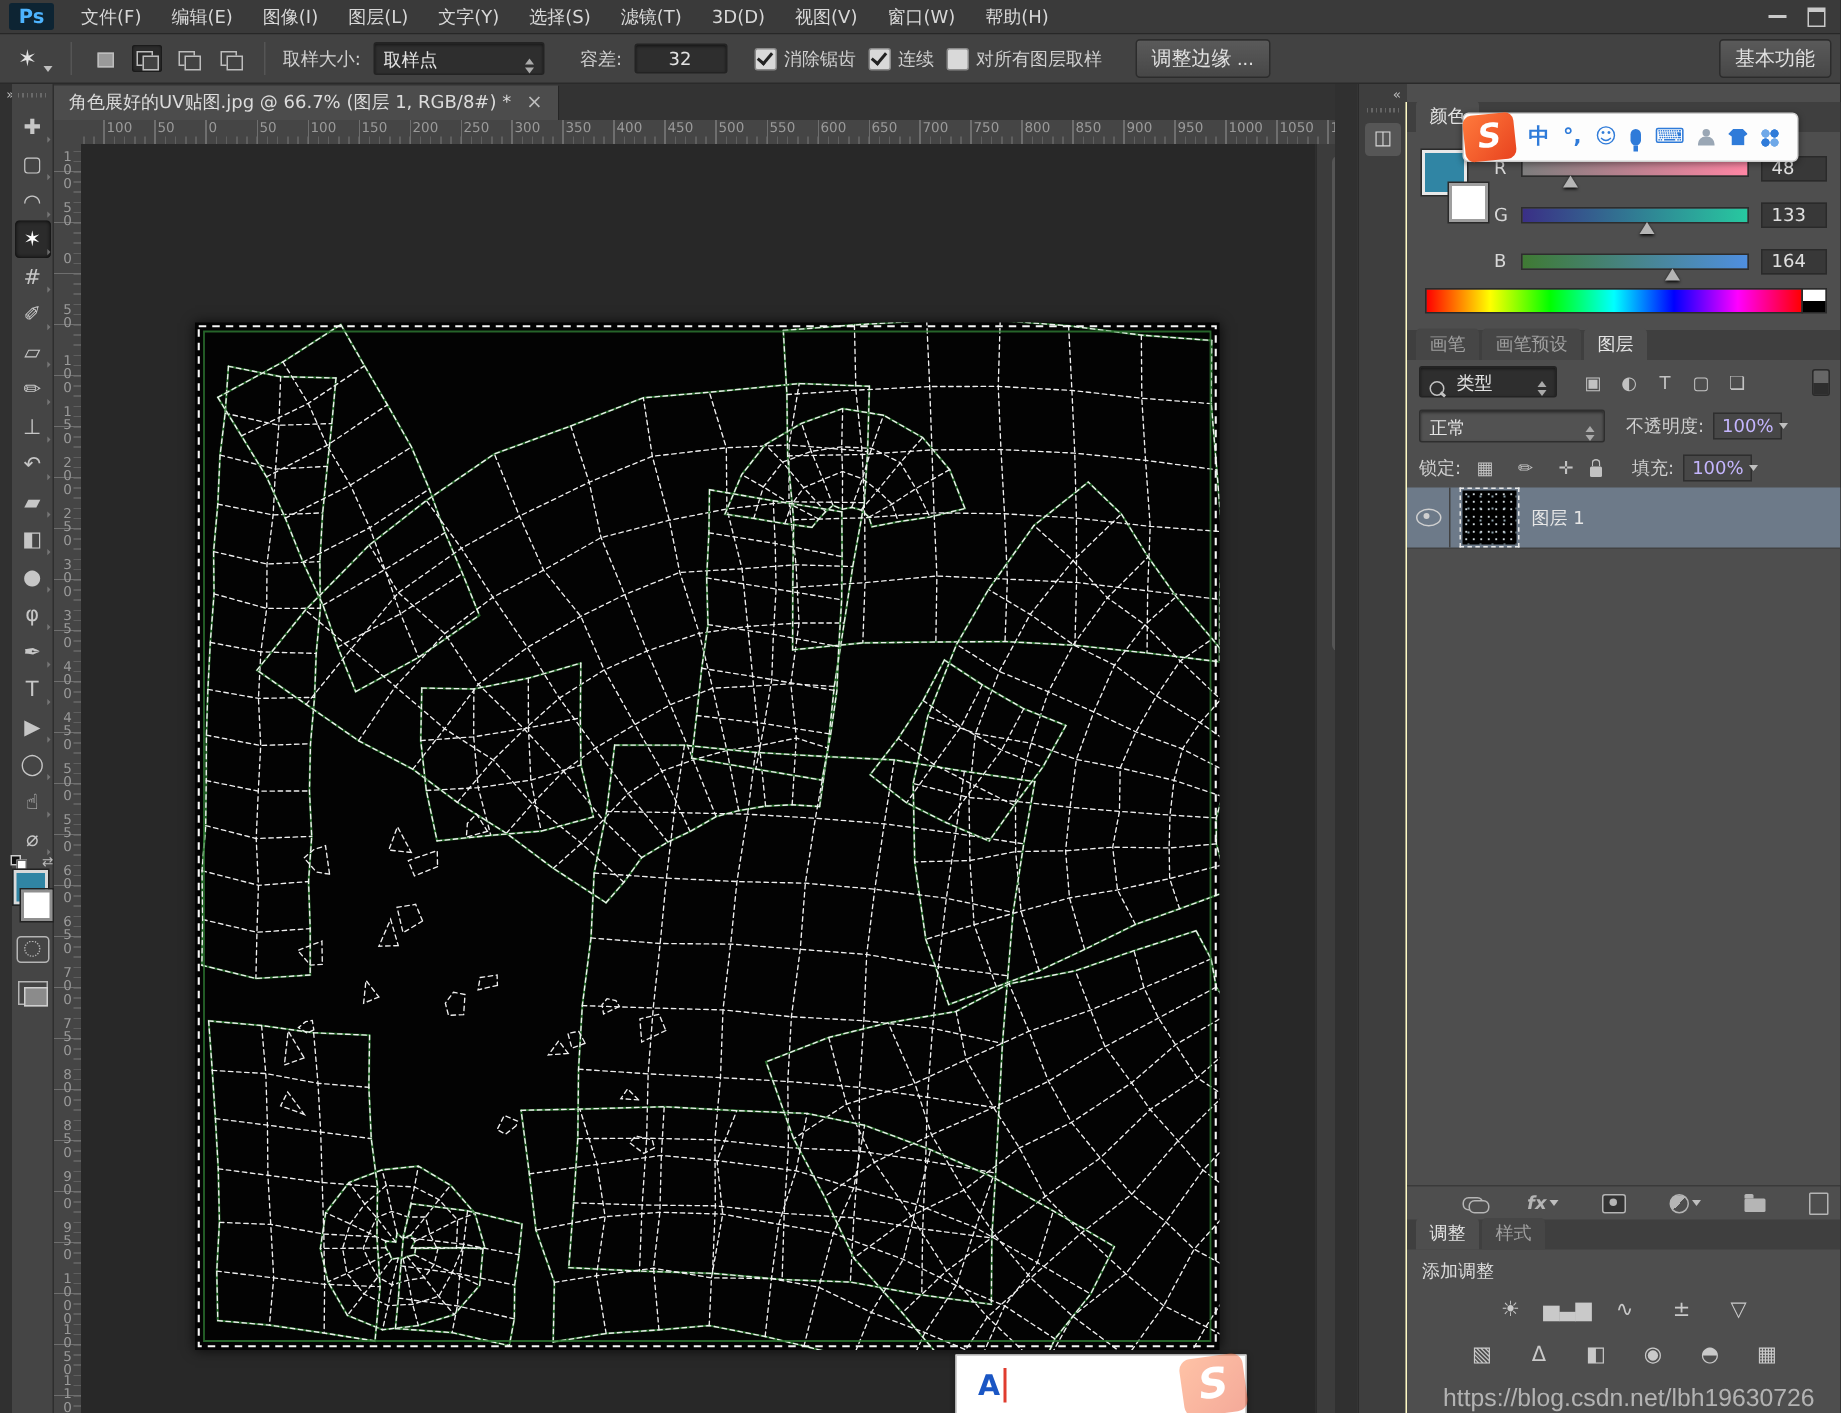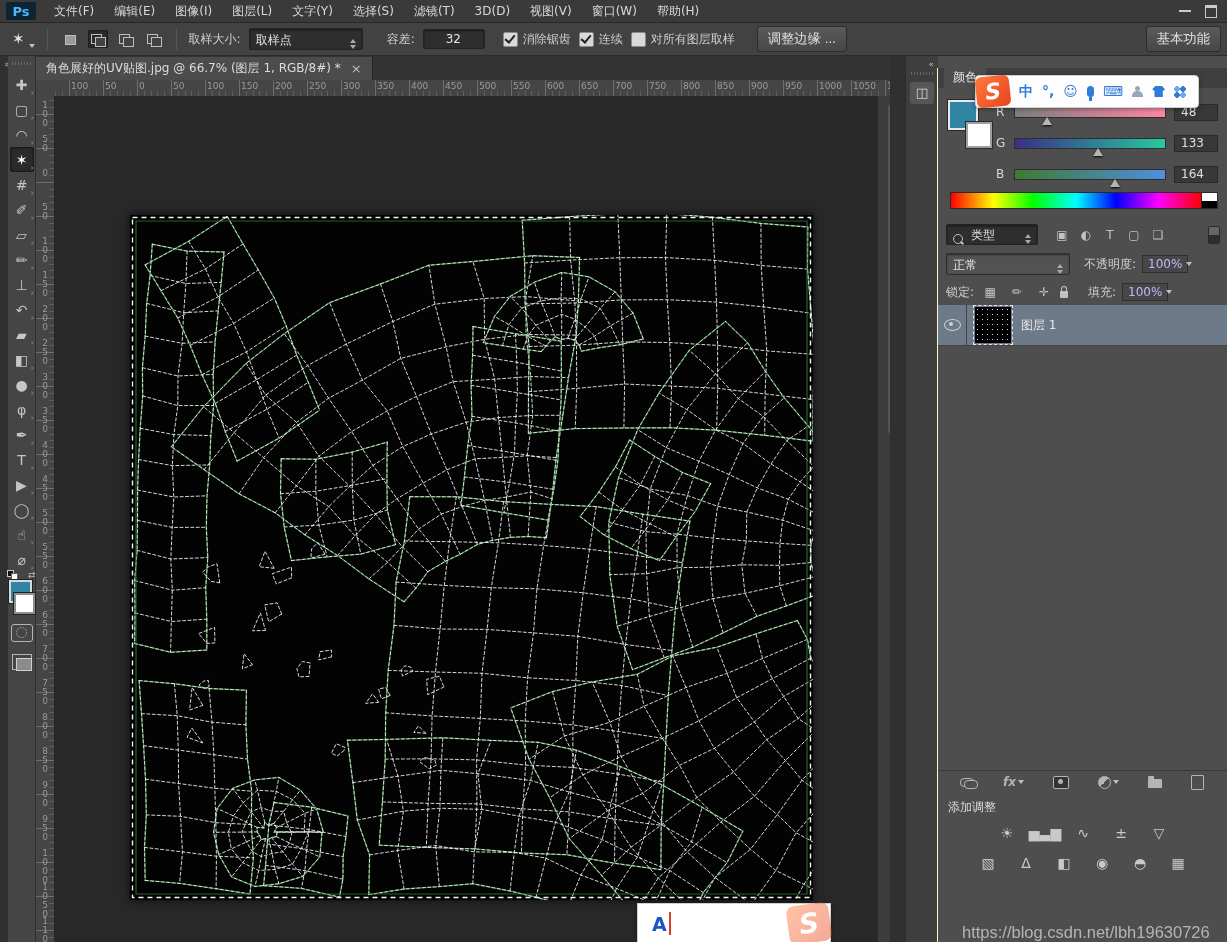--- a/index.html
+++ b/index.html
@@ -141,21 +141,21 @@
   .eye::after{content:"";position:absolute;left:4px;top:2px;width:4px;height:4px;background:#d0d0d0;border-radius:50%;}
   .vis-box{width:12px;height:12px;border:1px solid #9a9a9a;background:#565656;}
   .thumb{width:36px;height:36px;margin:0 10px 0 8px;}
   .thumb.uv{background:#000;outline:1px dashed #e8e8e8;outline-offset:1px;
      background-image:radial-gradient(circle,#cfd8dc 0 .6px,transparent .7px),radial-gradient(circle,#90a4ae 0 .5px,transparent .6px);
      background-size:5px 5px,8px 8px;}
   .thumb.bg{background:#ababab;border:1px solid #888;}
   .layer-name{color:#e6e6e6;font-size:12px;}
   .layer-name.it{font-style:italic;color:#dcdcdc;}
   #layers-empty{height:424px;background:#4e4e4e;}
-  #layers-bottom{height:22px;border-top:1px solid #3a3a3a;display:flex;align-items:center;justify-content:flex-end;gap:29px;padding-right:24px;color:#b5b5b5;}
+  #layers-bottom{height:22px;border-top:1px solid #3a3a3a;display:flex;align-items:center;justify-content:flex-end;gap:29px;padding-right:9px;color:#b5b5b5;}
   .bi{display:flex;align-items:center;gap:2px;font-size:11px;color:#b5b5b5;}
   .link-ico{width:12px;height:7px;border:1.5px solid #b5b5b5;border-radius:4px;position:relative;}
   .link-ico::after{content:"";position:absolute;left:3px;top:1px;width:12px;height:7px;border:1.5px solid #b5b5b5;border-radius:4px;background:#4e4e4e;}
   .fx-txt{font-style:italic;font-weight:bold;font-size:12px;}
   .mask-ico{width:14px;height:11px;border:1.5px solid #b5b5b5;border-radius:2px;position:relative;background:#333;}
   .mask-ico::after{content:"";position:absolute;left:3.5px;top:2px;width:5px;height:5px;background:#b5b5b5;border-radius:50%;}
   .adj-ico{width:11px;height:11px;border-radius:50%;border:1.5px solid #b5b5b5;background:linear-gradient(135deg,#b5b5b5 50%,transparent 50%);}
   .folder-ico{width:14px;height:9px;background:#b5b5b5;border-radius:1px;position:relative;margin-top:3px;}
   .folder-ico::before{content:"";position:absolute;left:0;top:-3px;width:6px;height:3px;background:#b5b5b5;border-radius:1px 1px 0 0;}
   .newlayer-ico{width:11px;height:13px;border:1.5px solid #b5b5b5;border-radius:1px;background:#4e4e4e;}
@@ -700,20 +700,26 @@
             <span class="ch-track" style="background: linear-gradient(90deg, rgb(63, 122, 51), rgb(79, 143, 224));">
               <span class="ch-thumb" style="left: 63%;"></span>
             </span>
             <span class="ch-val">164</span>
           </div>
         </div>
       <span id="spectrum"></span>
       <span id="spec-wb"></span>
     </div>
 
+    <div class="ptabbar">
+
+    <span class="ptab">画笔</span>
+        <span class="ptab">画笔预设</span>
+        <span class="ptab active">图层</span>
+      </div>
     <div id="layerspanel">
       <div class="lp-row">
         <span class="combo" id="filter-combo">
           <span class="mag"></span>
           <span>类型</span>
           <span class="spin">
               <i class="u"></i>
               <i class="d"></i>
             </span>
         </span>
@@ -781,20 +787,25 @@
           </span>
         <span class="bi">
             <span class="folder-ico"></span>
           </span>
         <span class="bi">
             <span class="newlayer-ico"></span>
           </span>
       </div>
     </div>
 
+    <div class="ptabbar">
+
+    <span class="ptab active">调整</span>
+        <span class="ptab">样式</span>
+      </div>
     <div id="adjpanel">
       <div id="add-adj">添加调整</div>
       <div class="adj-row">
 
       <span class="adj-icon">☀</span>
           <span class="adj-icon">▅▃▆</span>
           <span class="adj-icon">∿</span>
           <span class="adj-icon">±</span>
           <span class="adj-icon">▽</span>
         </div>

